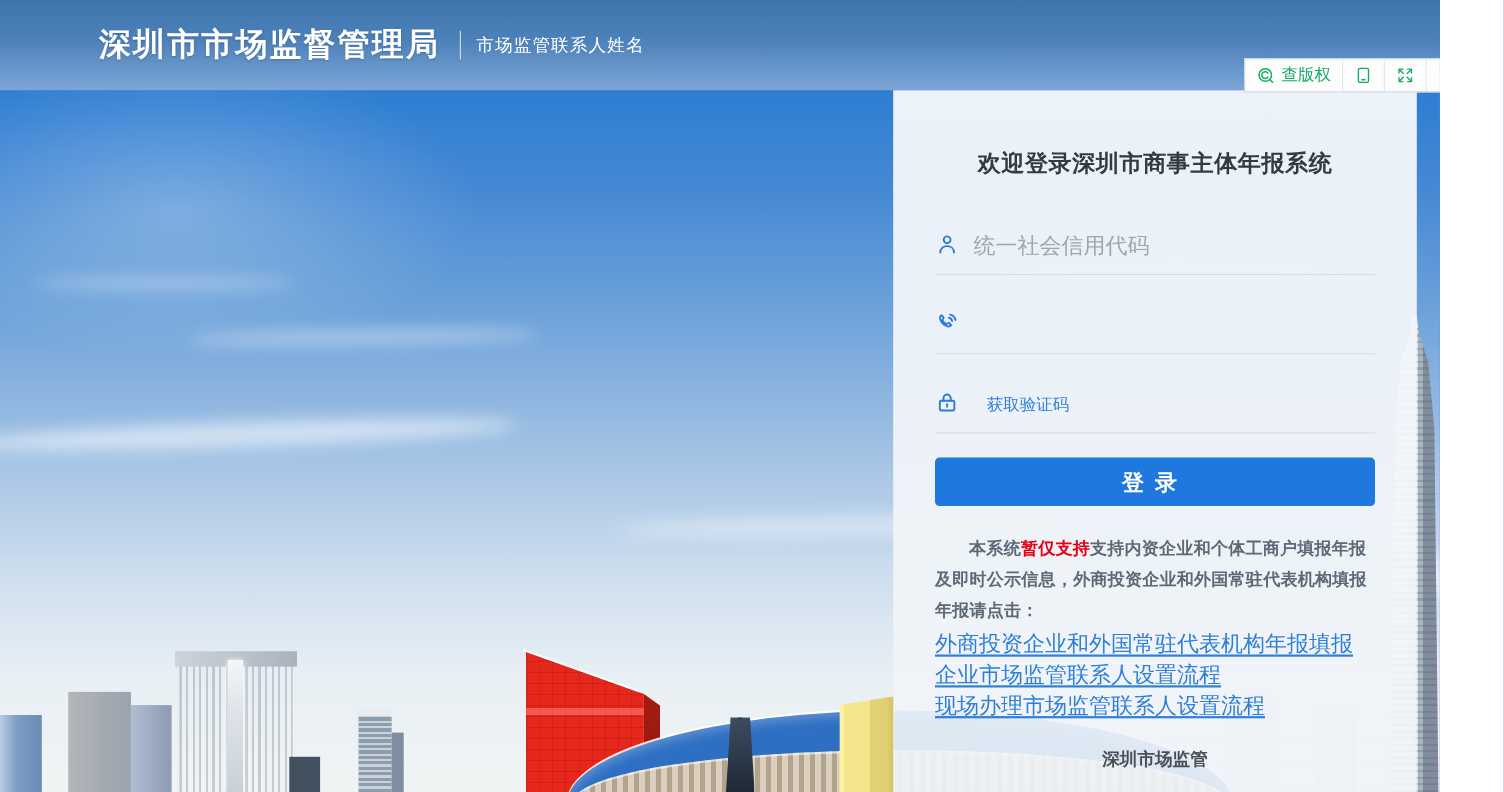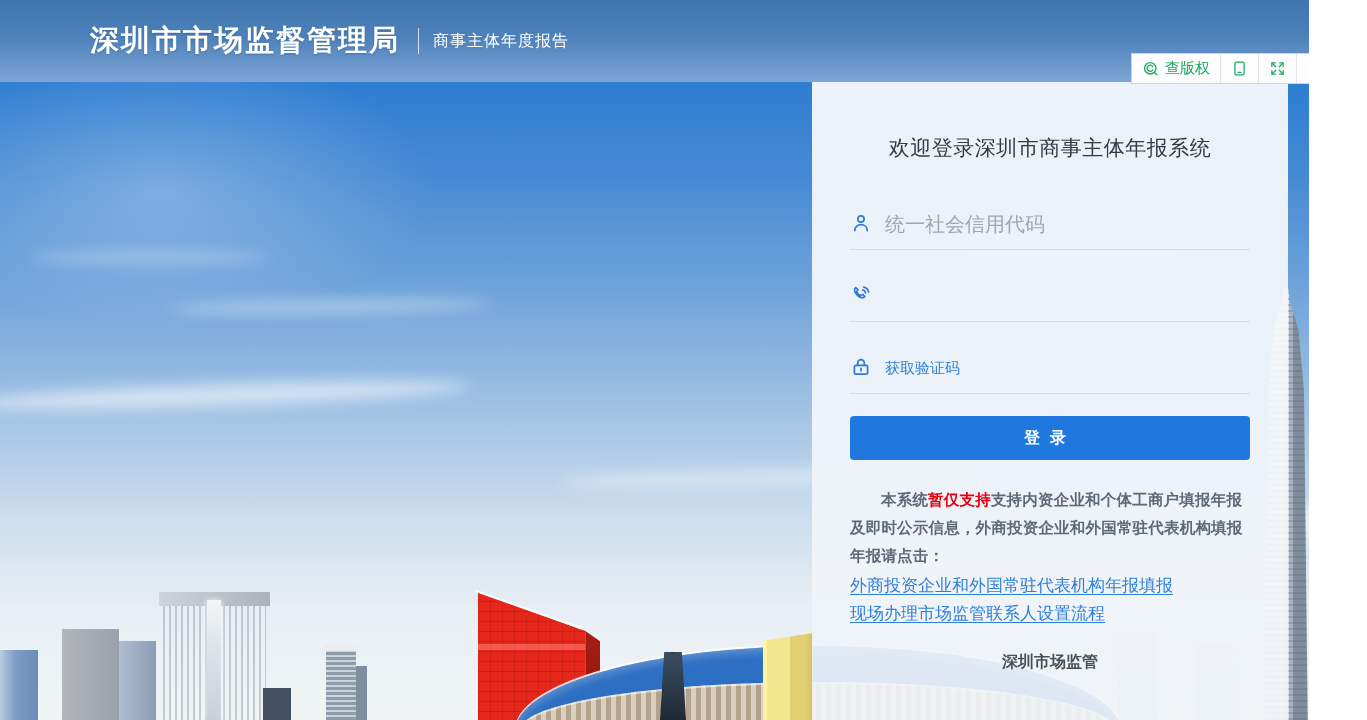--- a/index.html
+++ b/index.html
@@ -93,36 +93,36 @@
       display:flex; align-items:stretch; background:#fdfdfd; border:1px solid #cfd4d9; }
   .tb-item { display:flex; align-items:center; justify-content:center; gap:5px; padding:0 10px;
       border-right:1px solid #e4e7ea; color:#17ab66; font-size:15px; cursor:pointer; white-space:nowrap; }
   .tb-item:last-child { border-right:none; padding-right:14px; }
   .tb-item svg { display:block; }
 
   
   .panel { position:absolute; left:812px; top:82px; width:476px; height:638px; z-index:10;
       background:linear-gradient(180deg, rgba(244,247,251,.96), rgba(240,244,248,.9));
       padding:0 38px; }
-  .panel h2 { margin-top:52px; text-align:center; font-size:21px; font-weight:400; color:#333a42; letter-spacing:.5px; }
+  .panel h2 { margin-top:52px; text-align:center; font-size:21px; font-weight:700; color:#333a42; letter-spacing:.5px; }
   .lform { margin-top:38px; }
   .field { display:flex; align-items:center; height:50px; border-bottom:1px solid #d9dde2; margin-bottom:22px; }
   .field svg { flex:0 0 auto; margin-right:13px; }
   .field input { flex:1 1 auto; border:none; outline:none; background:transparent; font-size:20px; color:#444;
       font-family:inherit; }
   .field input::placeholder { color:#a0a6ae; }
-  .get-code { flex:0 0 auto; font-size:15px; color:#2f7fd8; text-decoration:none; margin-left:0; }
+  .get-code { flex:0 0 auto; font-size:15px; color:#2f7fd8; text-decoration:none; margin-left:12px; }
   .login-btn { display:block; width:100%; height:44px; margin-top:18px; border:none; border-radius:4px;
-      background:#1f78dd; color:#fff; font-size:16px; font-weight:700; letter-spacing:10px; 
+      background:#1f78dd; color:#fff; font-size:20px; font-weight:700; letter-spacing:10px; 
       cursor:pointer; font-family:inherit; }
   .notice { margin-top:26px; font-size:15.5px; line-height:28px; color:#5e6977; font-weight:600;
       text-indent:2em; letter-spacing:.2px; }
   .notice .hl { color:#e60012; }
   .link-list { margin-top:2px; }
-  .link-list a { display:block; line-height:28px; font-size:17px; color:#2f7fd8; text-decoration:underline;
+  .link-list a { display:block; line-height:28px; font-size:20px; color:#2f7fd8; text-decoration:underline;
       text-underline-offset:3px; }
   .panel-footer { margin-top:24px; display:flex; align-items:center; justify-content:center; gap:36px; }
   .panel-footer .ft { font-size:16px; color:#4a5058; font-weight:600; white-space:nowrap; }
 </style>
 </head>
 <body>
 
 <div class="viewport">
 
   <div class="scene">
@@ -156,21 +156,21 @@
 
     <div class="cloud c3"></div>
     <div class="pingan"></div>
     <div class="bld far-t ft3"></div>
   </div>
 
   <header class="header">
     <div class="brand">
       <h1>深圳市市场监督管理局</h1>
       <span class="vbar"></span>
-      <span class="sub">商事主体年度报告</span>
+      <span class="sub">市场监管联系人姓名</span>
     </div>
   </header>
 
   <div class="toolbar">
     <div class="tb-item">
       <span>
         <svg width="18" height="18" viewBox="0 0 24 24" fill="none" stroke="#17ab66" stroke-width="1.8" stroke-linecap="round">
           <circle cx="11" cy="11" r="7.6"></circle>
           <path d="M14.2 8.6a4.1 4.1 0 1 0 0 4.8"></path>
           <path d="M16.6 16.6l3.2 3.2"></path>
@@ -248,20 +248,21 @@
         <a href="#" class="get-code">获取验证码</a>
       </div>
     </div>
 
     <button class="login-btn">登录</button>
 
     <p class="notice"><span>本系统</span><span class="hl">暂仅支持</span><span>支持内资企业和个体工商户填报年报及即时公示信息，外商投资企业和外国常驻代表机构填报年报请点击：</span></p>
 
     <div class="link-list">
       <a href="#">外商投资企业和外国常驻代表机构年报填报</a>
+      <a href="#">企业市场监管联系人设置流程</a>
       <a href="#">现场办理市场监管联系人设置流程</a>
     </div>
 
     <div class="panel-footer">
 
       <span class="ft">深圳市场监管</span>
 
     </div>
   </aside>
 

